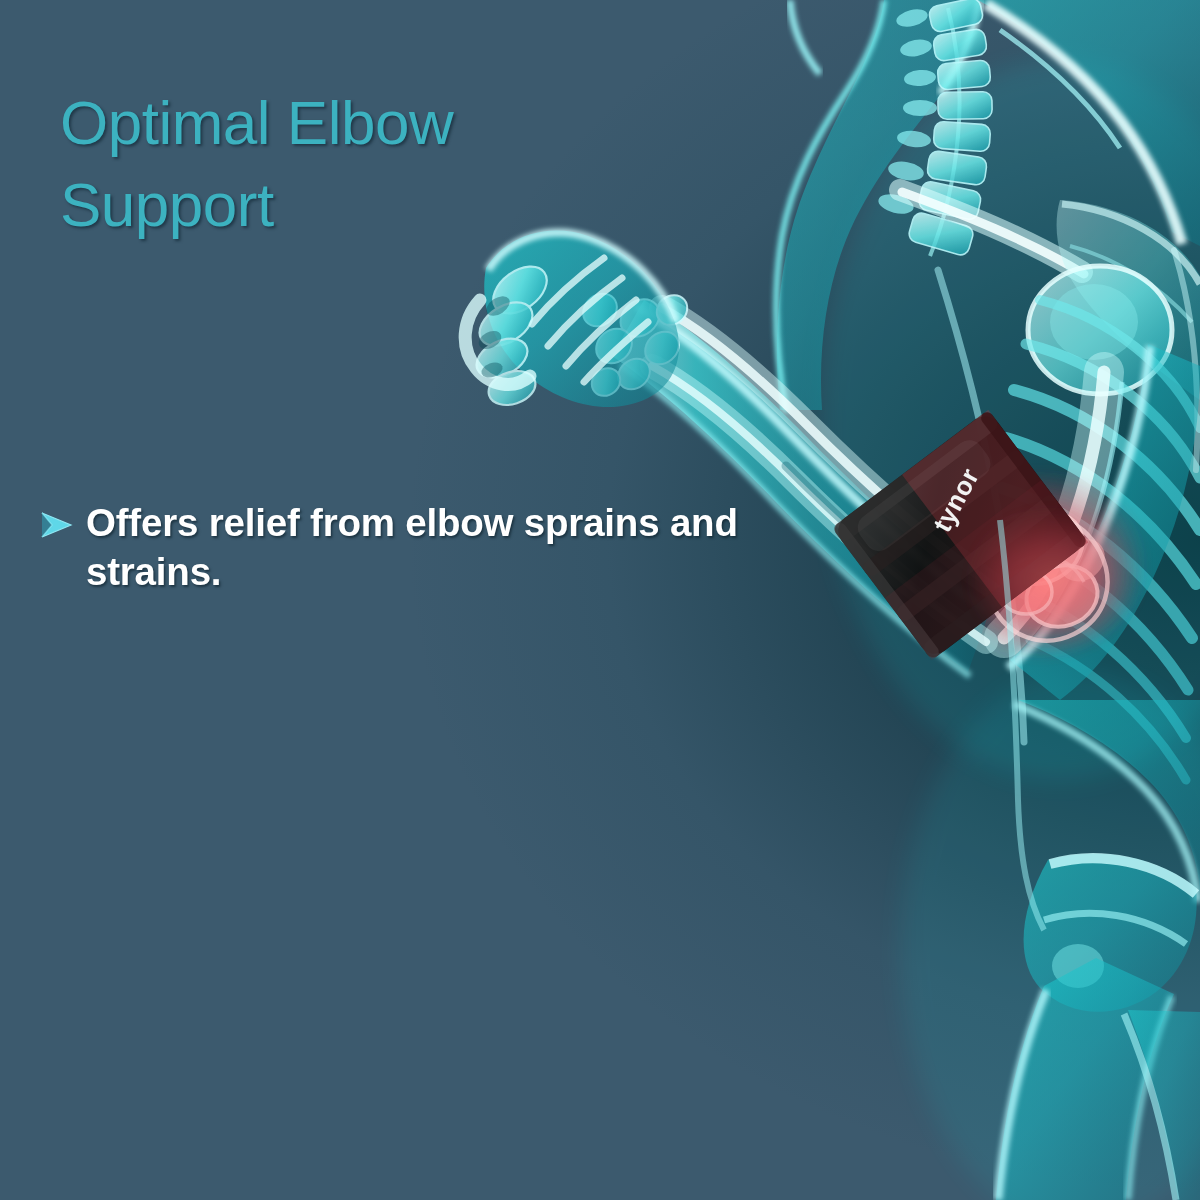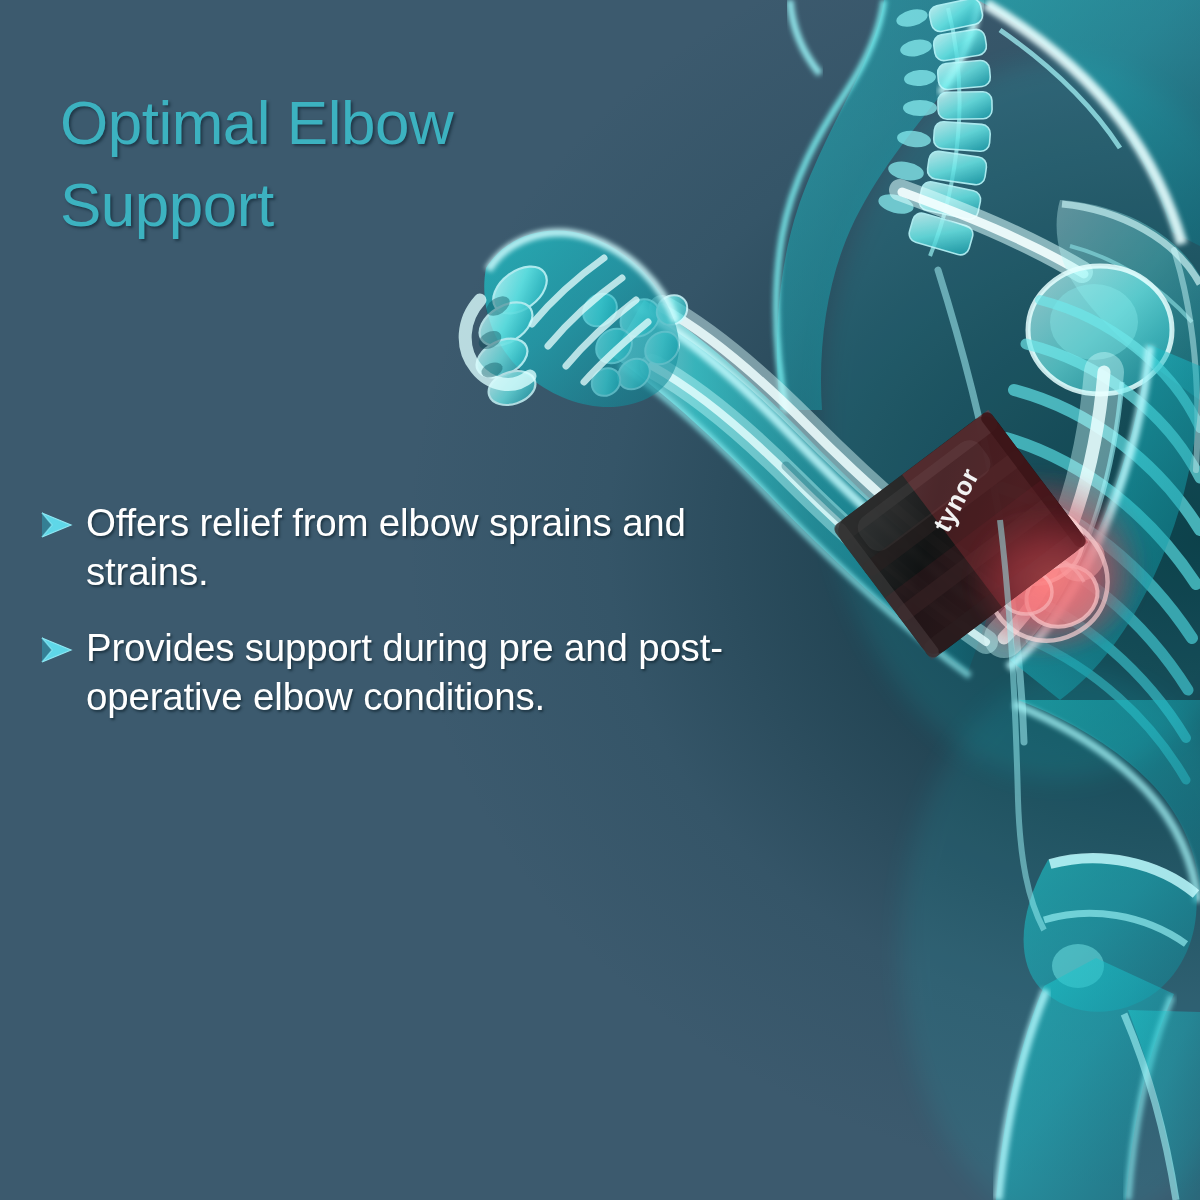--- a/index.html
+++ b/index.html
@@ -56,20 +56,21 @@
   .bullets {
     position: absolute;
     left: 40px;
     top: 498px;
     width: 740px;
   }
   .bullet-row {
     display: flex;
     align-items: flex-start;
     margin-bottom: 26px;
+    font-weight: bold;
   }
   .bullet-marker {
     flex: 0 0 auto;
     width: 46px;
     padding-top: 12px;
     display: flex;
     justify-content: flex-start;
   }
   .bullet-marker svg { display: block; }
   .bullet-text {
@@ -359,26 +360,16 @@
       <span class="bullet-marker">
         <svg width="34" height="30" viewBox="0 0 34 30" aria-hidden="true">
           <path d="M2,3 L31,15 L2,27 L12,15 Z" fill="#5fd7e8"></path>
           <path d="M2,3 L31,15 L2,27 L12,15 Z" fill="none" stroke="#8fe8f4" stroke-width="1.2"></path>
           <path d="M2,3 L12,15 L2,27 Z" fill="#2f9fb5" opacity="0.55"></path>
         </svg>
       </span>
       <span class="bullet-text">Offers relief from elbow sprains and strains.</span>
     </div>
 
-    <div class="bullet-row">
-      <span class="bullet-marker">
-        <svg width="34" height="30" viewBox="0 0 34 30" aria-hidden="true">
-          <path d="M2,3 L31,15 L2,27 L12,15 Z" fill="#5fd7e8"></path>
-          <path d="M2,3 L31,15 L2,27 L12,15 Z" fill="none" stroke="#8fe8f4" stroke-width="1.2"></path>
-          <path d="M2,3 L12,15 L2,27 Z" fill="#2f9fb5" opacity="0.55"></path>
-        </svg>
-      </span>
-      <span class="bullet-text">Provides support during pre and post-operative elbow conditions.</span>
-    </div>
 
   </div>
 
 </div>
 
 </body></html>

